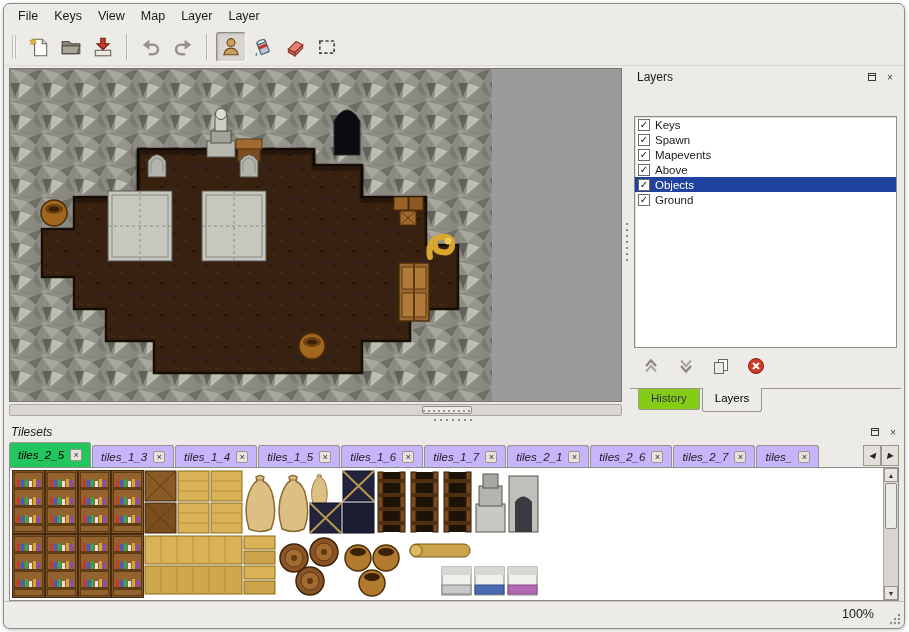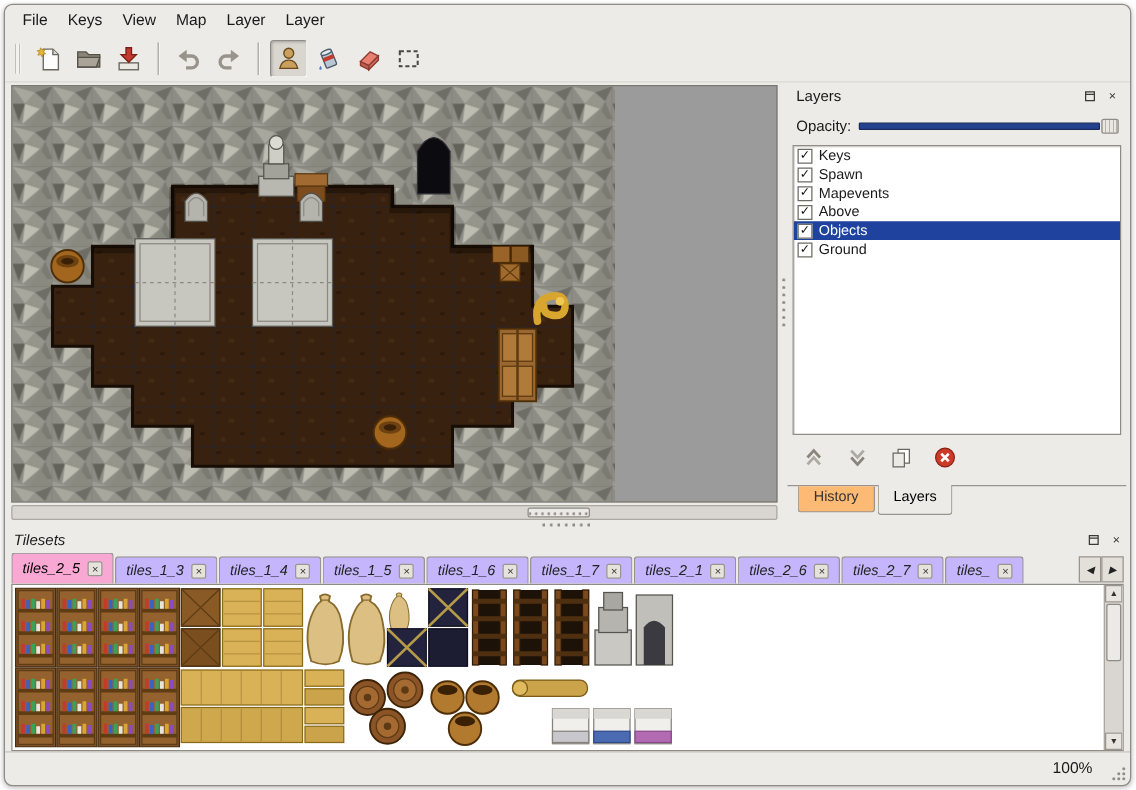--- a/index.html
+++ b/index.html
@@ -75,34 +75,34 @@
   .layer-row { display:flex; align-items:center; height:15px; padding-left:3px; gap:5px; }
   .layer-row.selected { background:#1e429e; color:#fff; }
   .cb { width:12px; height:12px; flex:none; background:#fff; border:1px solid #6c6c66;
         font-size:10px; line-height:10px; display:flex; align-items:center; justify-content:center;
         color:#111; }
   .layer-tools { position:absolute; left:10px; top:287px; display:flex; gap:13px; align-items:center; }
   .ltbtn { width:22px; height:22px; display:flex; align-items:center; justify-content:center;
            border:1px solid transparent; border-radius:2px; }
   .dock-tabs { position:absolute; left:0; right:0; top:320px; height:27px;
                border-top:1px solid #9a968f; padding-left:8px; display:flex; }
-  .btab { height:21px; padding:3px 12px 0; font-size:11.5px; background:#fdba74;
+  .btab { height:21px; padding:3px 12px 0; font-size:11.5px; background:#84cc16;
           border:1px solid #9a968f; border-top:none; margin-right:2px;
           border-radius:0 0 3px 3px; color:#333; }
   .btab.active { background:#edebe7; color:#000; height:24px; margin-top:-1px; padding-top:4px; }
 
   
   .tilesets-dock { position:absolute; left:0; top:419px; right:0; height:180px;font-style:italic; }
   .ts-tabbar { position:absolute; left:5px; top:18px; right:44px; height:26px;
                display:flex; align-items:flex-end; overflow:hidden; }
   .ts-tab { flex:none; display:flex; align-items:center; gap:6px; height:22px;
             padding:0 8px; font-size:11.5px; background:#c4b5fd;
             border:1px solid #97938d; border-bottom:none; border-radius:3px 3px 0 0;
             margin-right:1px; color:#222; }
-  .ts-tab.active { background:#f9a8d4; height:25px; color:#000; }
+  .ts-tab.active { background:#22c55e; height:25px; color:#000; }
   .tab-close { width:12px; height:12px; flex:none; border:1px solid #9a968f; background:#e6e3dd;
                border-radius:2px; font-size:9px; line-height:10px; display:flex;
                align-items:center; justify-content:center; color:#333; }
   .ts-arrows { position:absolute; right:5px; top:22px; display:flex; }
   .ts-arrow { width:18px; height:21px; display:flex; align-items:center; justify-content:center;
               font-size:8px; background:#e3e0da; border:1px solid #9a968f; color:#222; }
   .ts-content { position:absolute; left:5px; top:44px; right:5px; bottom:2px;
                 background:#fff; border:1px solid #8f8b86; overflow:hidden; }
   .ts-content svg { position:absolute; left:2px; top:2px; display:block; }
   .ts-vscroll { position:absolute; right:0; top:0; bottom:0; width:15px;
@@ -298,27 +298,20 @@
         <span class="dock-btn">
           <svg width="12" height="12" viewBox="0 0 12 12">
             <rect x="2.5" y="2.5" width="7" height="7" fill="none" stroke="#3a3a36"></rect>
             <path d="M2.5 4.5 h7" stroke="#3a3a36"></path>
           </svg>
         </span>
         <span class="dock-btn">×</span>
       </span>
     </div>
 
-    <div class="opacity-row">
-      <span>Opacity:</span>
-      <div class="slider">
-        <div class="slider-groove"></div>
-        <div class="slider-handle"></div>
-      </div>
-    </div>
 
     <div class="layer-list">
       <div class="layer-row">
         <span class="cb">✓</span>
         <span>Keys</span>
       </div>
       <div class="layer-row">
         <span class="cb">✓</span>
         <span>Spawn</span>
       </div>

